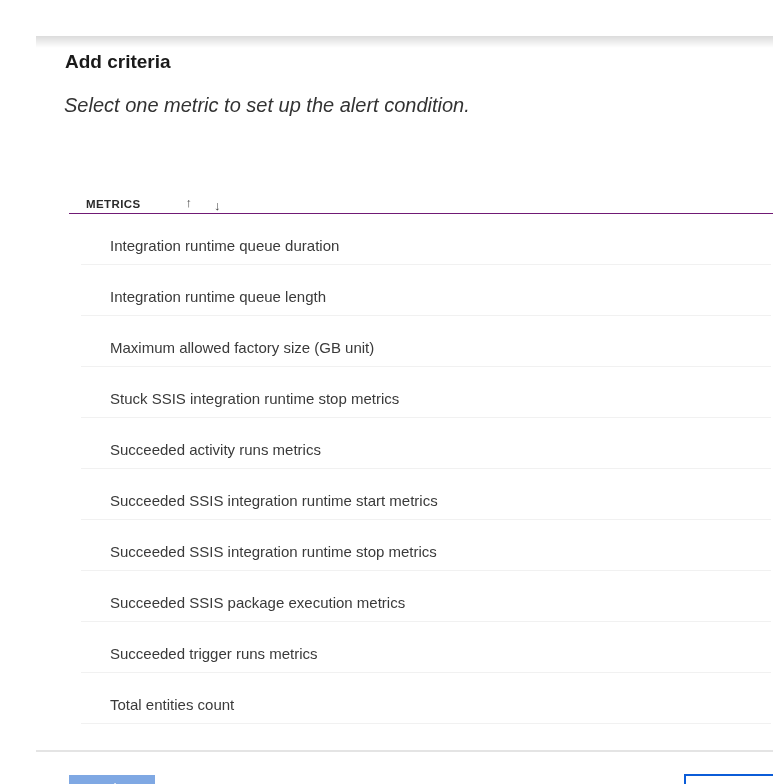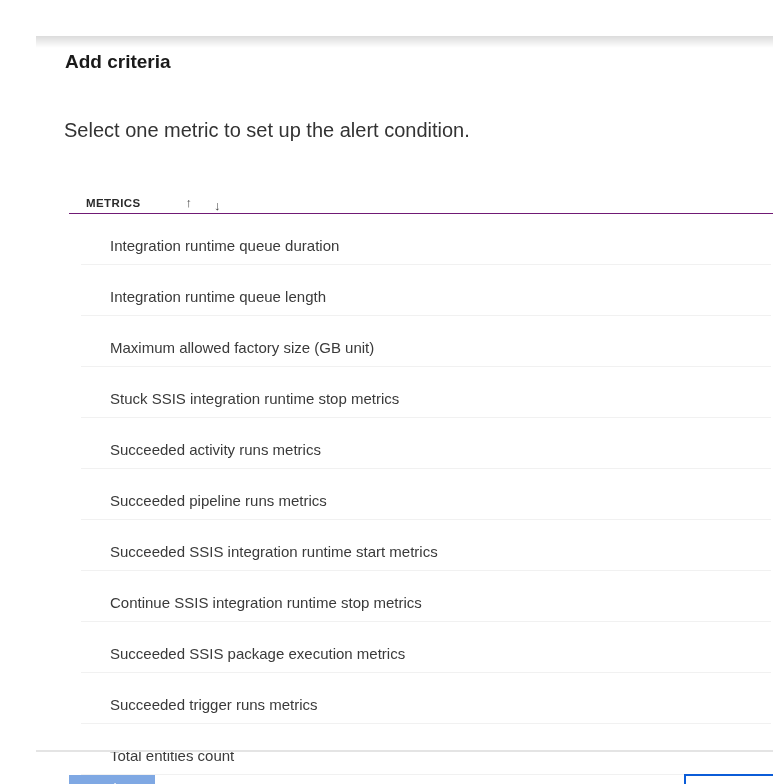--- a/index.html
+++ b/index.html
@@ -21,30 +21,31 @@
   }
   .dialog-title {
     position: absolute;
     left: 29px; top: 15px;
     font-size: 19px;
     font-weight: 700;
     color: #1a1a1a;
   }
   .dialog-subtitle {
     position: absolute;
-    left: 28px; top: 83px;
+    left: 28px; top: 58px;
     font-size: 20px;
     font-weight: 400;
     color: #333333;
+    font-style: italic;
   }
   .metrics-header {
     position: absolute;
     left: 38px; top: 149px;
     display: flex;
-    align-items: flex-start;
+    align-items: center;
     gap: 9px;
   }
   .metrics-header .label {
     font-size: 11.5px;
     font-weight: 700;
     letter-spacing: 0.4px;
     color: #2b2b2b;
   }
   .sort-icon {
     font-size: 13px;
@@ -135,27 +136,24 @@
     <div class="metric-row">
     <span>Maximum allowed factory size (GB unit)</span>
   </div>
     <div class="metric-row">
     <span>Stuck SSIS integration runtime stop metrics</span>
   </div>
     <div class="metric-row">
     <span>Succeeded activity runs metrics</span>
   </div>
     <div class="metric-row">
-    <span>Succeeded pipeline runs metrics</span>
-  </div>
-    <div class="metric-row">
     <span>Succeeded SSIS integration runtime start metrics</span>
   </div>
     <div class="metric-row">
-    <span>Continue SSIS integration runtime stop metrics</span>
+    <span>Succeeded SSIS integration runtime stop metrics</span>
   </div>
     <div class="metric-row">
     <span>Succeeded SSIS package execution metrics</span>
   </div>
     <div class="metric-row">
     <span>Succeeded trigger runs metrics</span>
   </div>
     <div class="metric-row">
     <span>Total entities count</span>
   </div>

